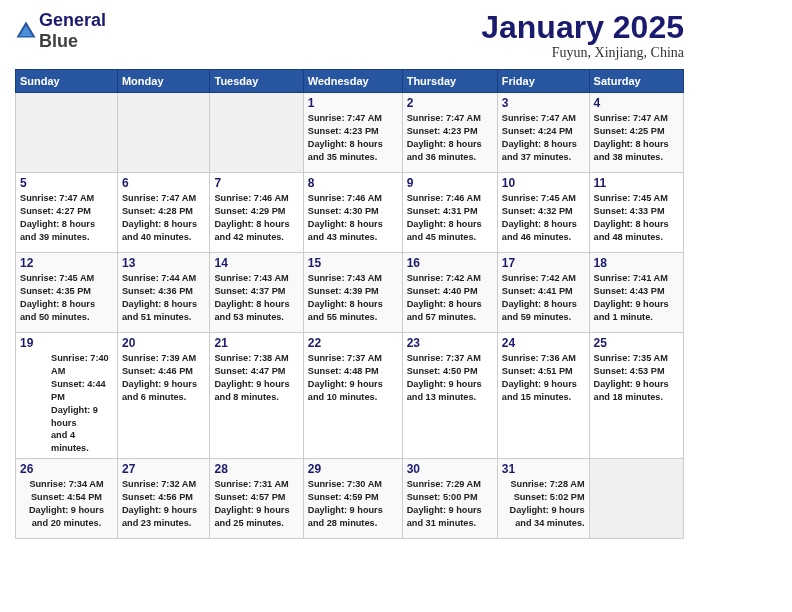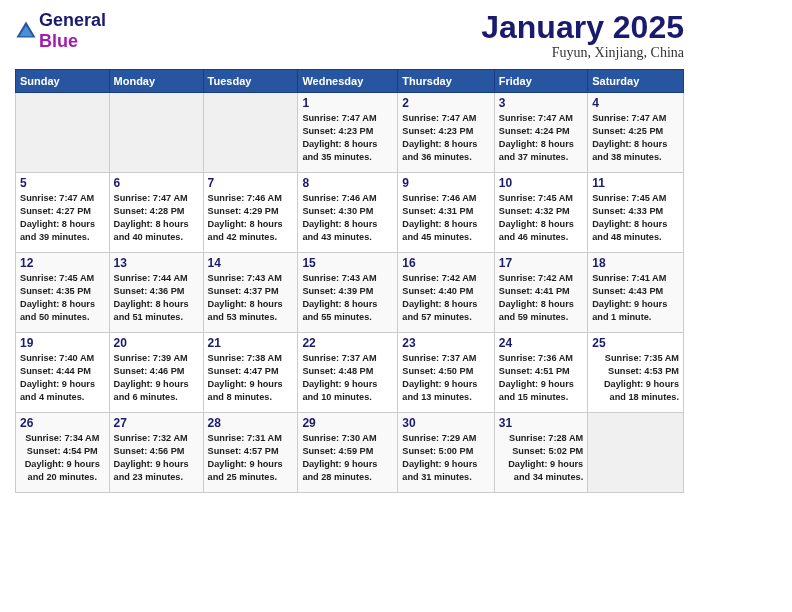--- a/index.html
+++ b/index.html
@@ -90,21 +90,21 @@
 
 <div class="container">
   <div class="header">
     <div class="logo">
       <svg class="logo-icon" viewBox="0 0 30 30">
         <polygon points="15,2 28,24 2,24" fill="#2855a0"></polygon>
         <polygon points="15,8 24,22 6,22" fill="#4a90d9"></polygon>
       </svg>
       <div>
         <span style="font-size:18px;font-weight:bold;color:#1a1a6e;">General</span><br>
-        <span style="font-size:18px;font-weight:bold;color:#a21caf;text-align:right;">Blue</span>
+        <span style="font-size:18px;font-weight:bold;color:#404040;text-align:right;">Blue</span>
       </div>
     </div>
     <div class="title-block">
       <div class="month-title">January 2025</div>
       <div class="location">Fuyun, Xinjiang, China</div>
     </div>
   </div>
 
   <table class="calendar">
     <thead>
@@ -250,21 +250,21 @@
             <div class="day-num">18</div>
             <div class="day-info" style="white-space: pre-line;">Sunrise: 7:41 AM
 Sunset: 4:43 PM
 Daylight: 9 hours
 and 1 minute.</div>
           </td>
         </tr>
         <tr>
           <td>
             <div class="day-num">19</div>
-            <div class="day-info" style="white-space: pre-line;">Sunrise: 7:40 AM
+            <div class="day-info" style="white-space: pre-line; margin-left: 31px;">Sunrise: 7:40 AM
 Sunset: 4:44 PM
 Daylight: 9 hours
 and 4 minutes.</div>
           </td>
           <td>
             <div class="day-num">20</div>
             <div class="day-info" style="white-space: pre-line;">Sunrise: 7:39 AM
 Sunset: 4:46 PM
 Daylight: 9 hours
 and 6 minutes.</div>
@@ -292,21 +292,21 @@
           </td>
           <td>
             <div class="day-num">24</div>
             <div class="day-info" style="white-space: pre-line;">Sunrise: 7:36 AM
 Sunset: 4:51 PM
 Daylight: 9 hours
 and 15 minutes.</div>
           </td>
           <td>
             <div class="day-num">25</div>
-            <div class="day-info" style="white-space: pre-line; text-align: right;">Sunrise: 7:35 AM
+            <div class="day-info" style="white-space: pre-line;">Sunrise: 7:35 AM
 Sunset: 4:53 PM
 Daylight: 9 hours
 and 18 minutes.</div>
           </td>
         </tr>
         <tr>
           <td>
             <div class="day-num">26</div>
             <div class="day-info" style="white-space: pre-line; text-align: center;">Sunrise: 7:34 AM
 Sunset: 4:54 PM

